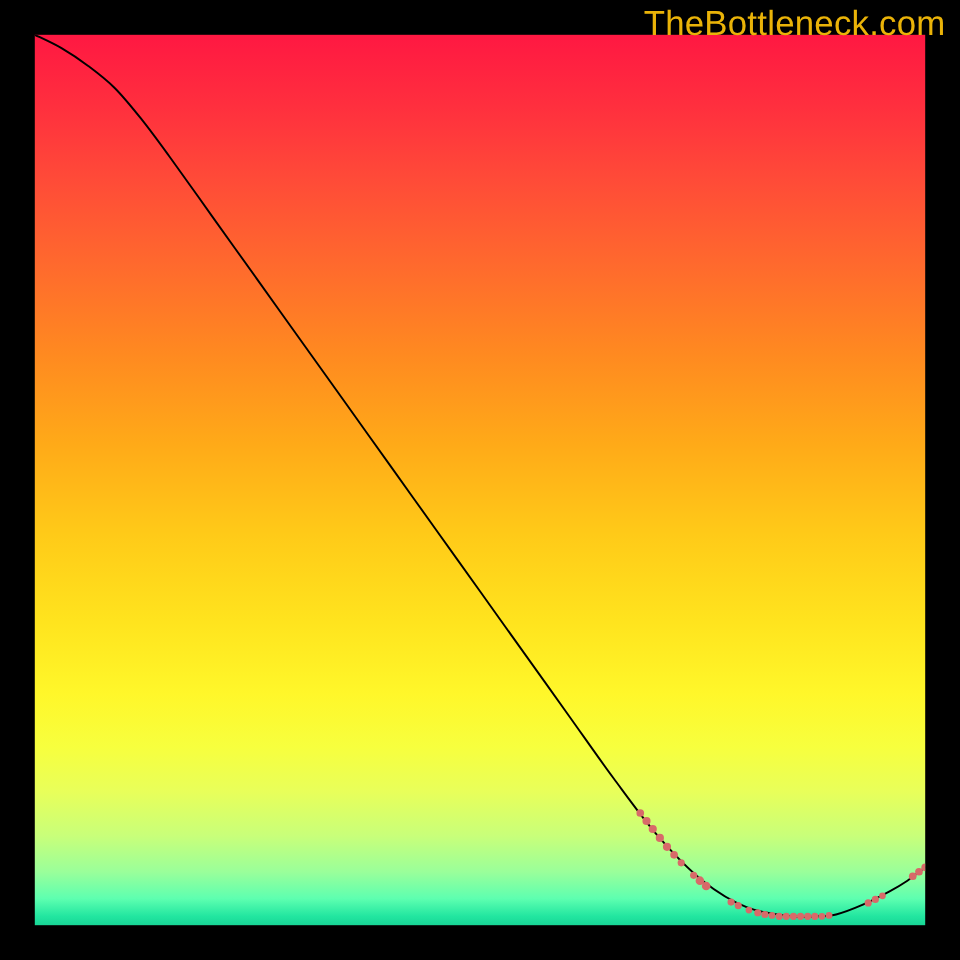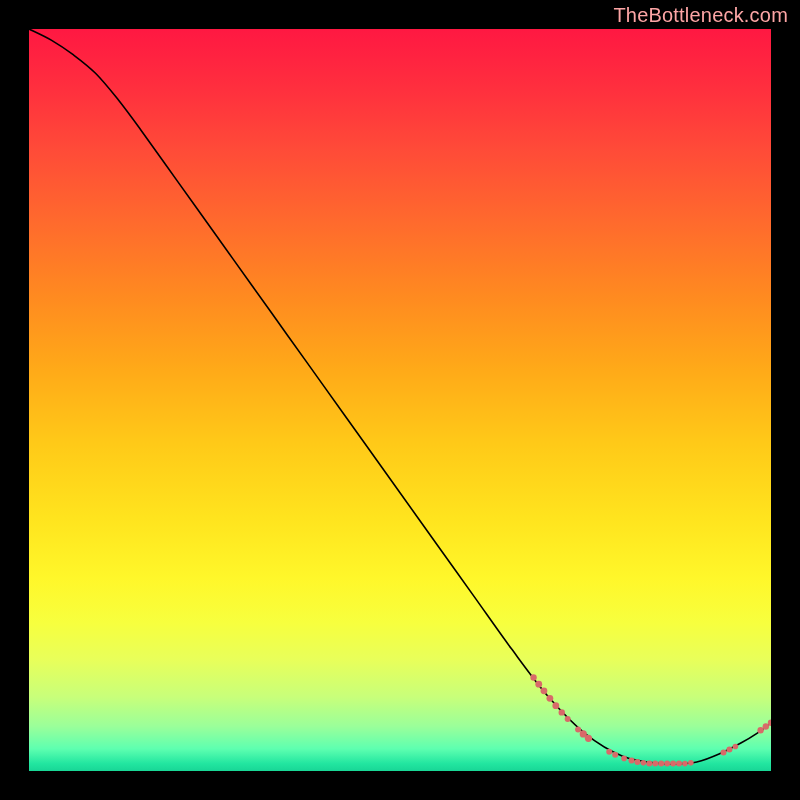--- a/index.html
+++ b/index.html
@@ -48,22 +48,22 @@
     left: 0;
     top: 0;
     width: 742px;
     height: 742px;
     display: block;
   }
   .watermark {
     position: absolute;
     top: 4px;
     right: 12px;
-    color: #fca5a5;
-    font-size: 20px;
+    color: #eab308;
+    font-size: 29px;
     letter-spacing: 0.2px;
     user-select: none;
   }
 </style>
 </head>
 <body>
 
 <div class="stage">
   <div class="plot">
     <svg class="curve-svg" viewBox="0 0 742 742">

